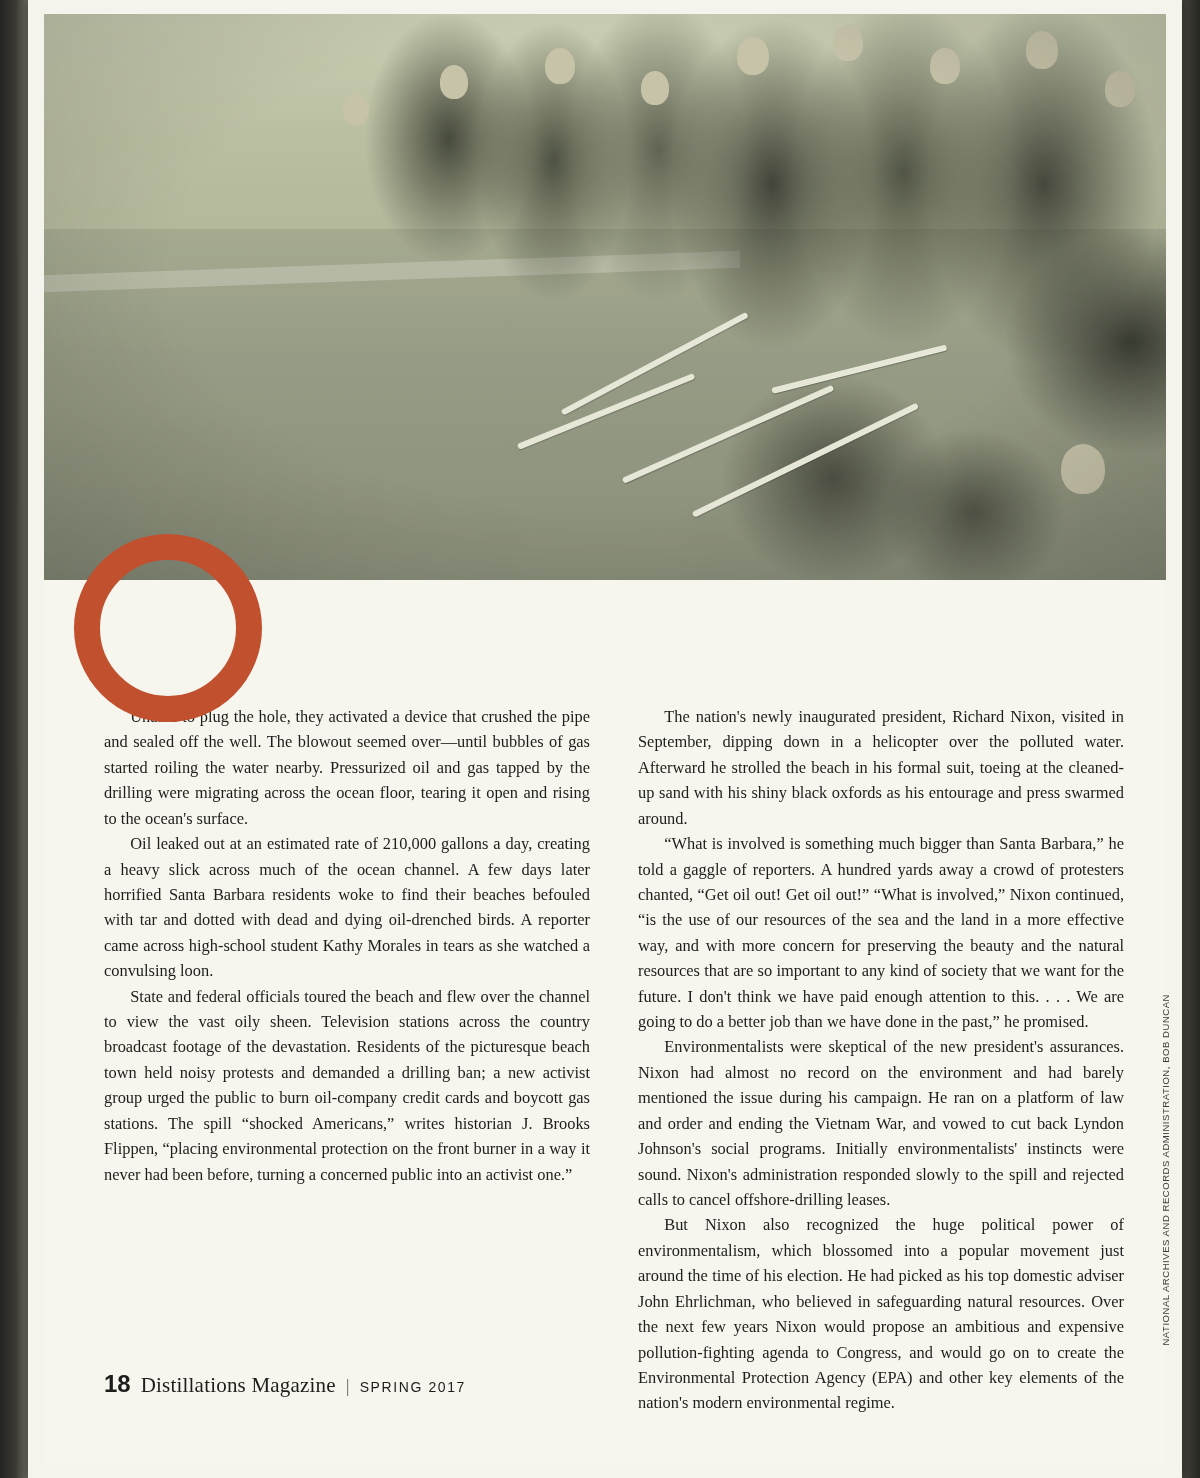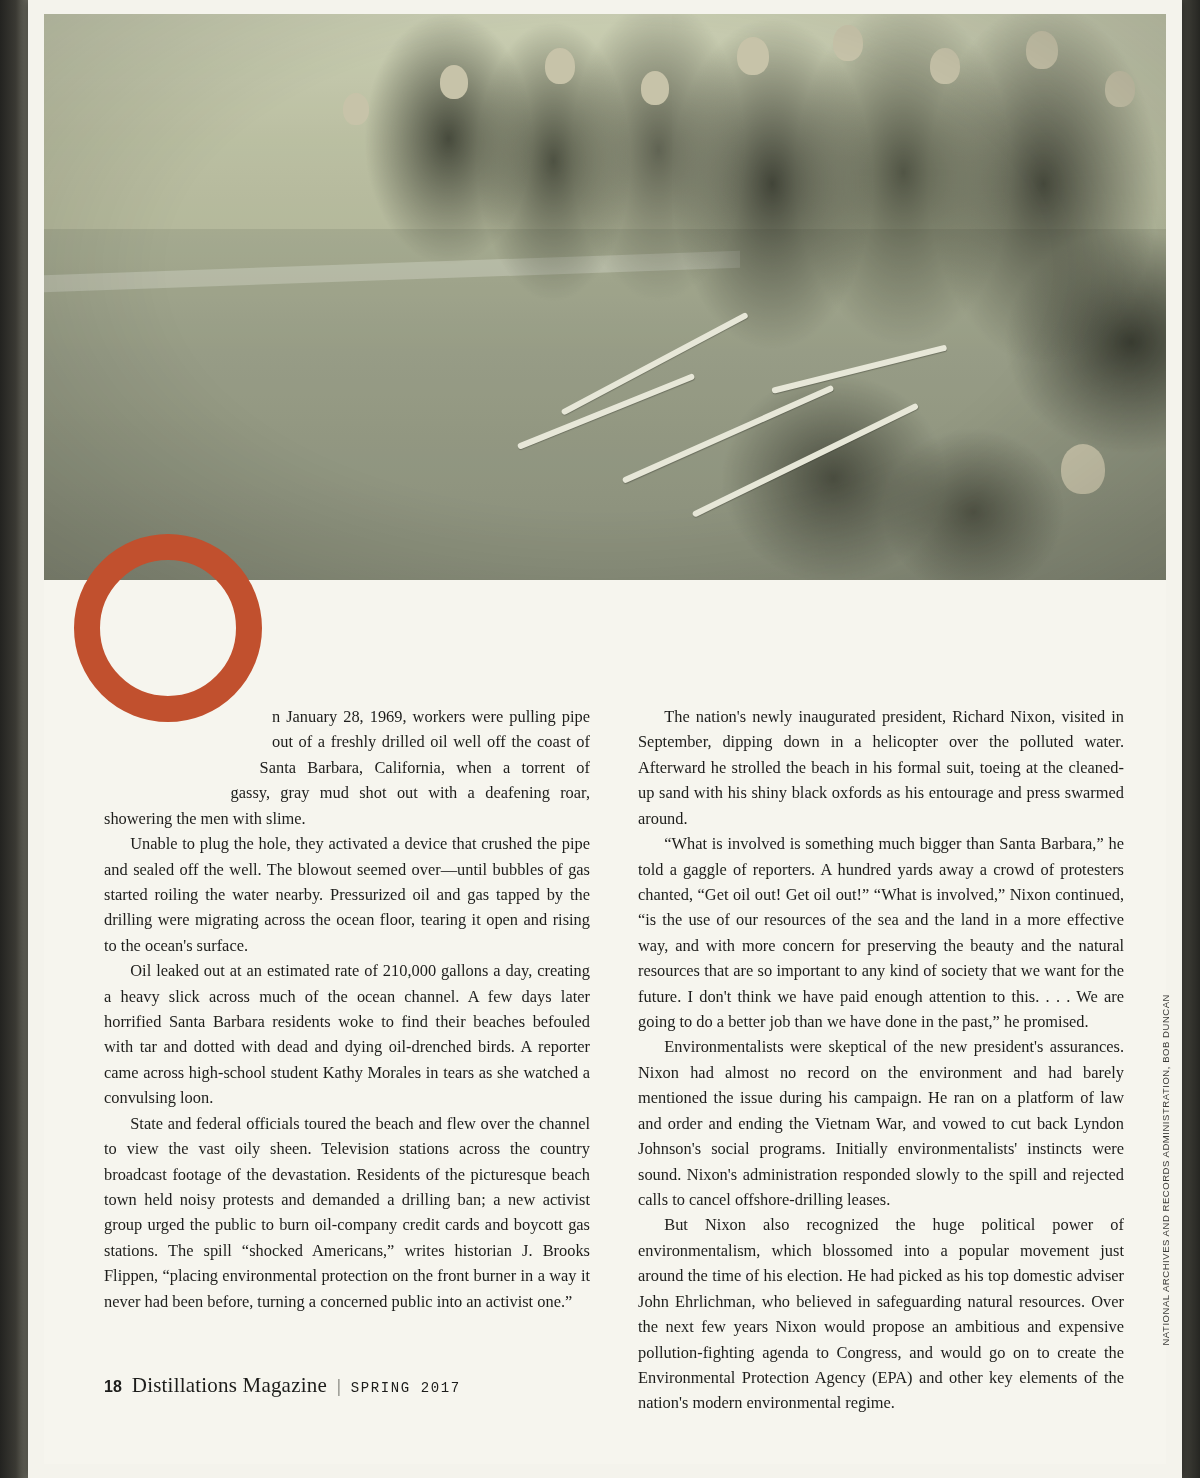--- a/index.html
+++ b/index.html
@@ -177,33 +177,33 @@
     left: 60px;
     bottom: 66px;
     display: flex;
     align-items: baseline;
     gap: 10px;
     color: #1d1d1b;
   }
   .footer .folio {
     font-family: "Liberation Sans", sans-serif;
     font-weight: bold;
-    font-size: 16px;
+    font-size: 24px;
   }
   .footer .mag {
     font-family: "Liberation Serif", serif;
     font-size: 21px;
     letter-spacing: 0.2px;
   }
   .footer .sep {
     font-size: 19px;
     color: #6a6a63;
   }
   .footer .issue {
-    font-family: Liberation Mono, monospace;
+    font-family: Liberation Sans, sans-serif;
     font-size: 14px;
     letter-spacing: 1.6px;
   }
 </style>
 </head>
 <body>
 
 <div class="page-scan">
 
   <div class="gutter-left"></div>
@@ -236,24 +236,20 @@
         </div>
         <div class="tint"></div>
         <div class="vignette"></div>
       </div>
 
       <div class="dropcap-o"></div>
 
       <div class="columns">
 
         <div class="col left">
-          <p class="first">
-            <span class="shape-pad"></span>
-            <span>n January 28, 1969, workers were pulling pipe out of a freshly drilled oil well off the coast of Santa Barbara, California, when a torrent of gassy, gray mud shot out with a deafening roar, showering the men with slime.</span>
-          </p>
           <p>Unable to plug the hole, they activated a device that crushed the pipe and sealed off the well. The blowout seemed over—until bubbles of gas started roiling the water nearby. Pressurized oil and gas tapped by the drilling were migrating across the ocean floor, tearing it open and rising to the ocean's surface.</p>
           <p>Oil leaked out at an estimated rate of 210,000 gallons a day, creating a heavy slick across much of the ocean channel. A few days later horrified Santa Barbara residents woke to find their beaches befouled with tar and dotted with dead and dying oil-drenched birds. A reporter came across high-school student Kathy Morales in tears as she watched a convulsing loon.</p>
           <p>State and federal officials toured the beach and flew over the channel to view the vast oily sheen. Television stations across the country broadcast footage of the devastation. Residents of the picturesque beach town held noisy protests and demanded a drilling ban; a new activist group urged the public to burn oil-company credit cards and boycott gas stations. The spill “shocked Americans,” writes historian J. Brooks Flippen, “placing environmental protection on the front burner in a way it never had been before, turning a concerned public into an activist one.”</p>
         </div>
 
         <div class="col right">
           <p>The nation's newly inaugurated president, Richard Nixon, visited in September, dipping down in a helicopter over the polluted water. Afterward he strolled the beach in his formal suit, toeing at the cleaned-up sand with his shiny black oxfords as his entourage and press swarmed around.</p>
           <p>“What is involved is something much bigger than Santa Barbara,” he told a gaggle of reporters. A hundred yards away a crowd of protesters chanted, “Get oil out! Get oil out!” “What is involved,” Nixon continued, “is the use of our resources of the sea and the land in a more effective way, and with more concern for preserving the beauty and the natural resources that are so important to any kind of society that we want for the future. I don't think we have paid enough attention to this. . . . We are going to do a better job than we have done in the past,” he promised.</p>
           <p>Environmentalists were skeptical of the new president's assurances. Nixon had almost no record on the environment and had barely mentioned the issue during his campaign. He ran on a platform of law and order and ending the Vietnam War, and vowed to cut back Lyndon Johnson's social programs. Initially environmentalists' instincts were sound. Nixon's administration responded slowly to the spill and rejected calls to cancel offshore-drilling leases.</p>
           <p>But Nixon also recognized the huge political power of environmentalism, which blossomed into a popular movement just around the time of his election. He had picked as his top domestic adviser John Ehrlichman, who believed in safeguarding natural resources. Over the next few years Nixon would propose an ambitious and expensive pollution-fighting agenda to Congress, and would go on to create the Environmental Protection Agency (EPA) and other key elements of the nation's modern environmental regime.</p>

